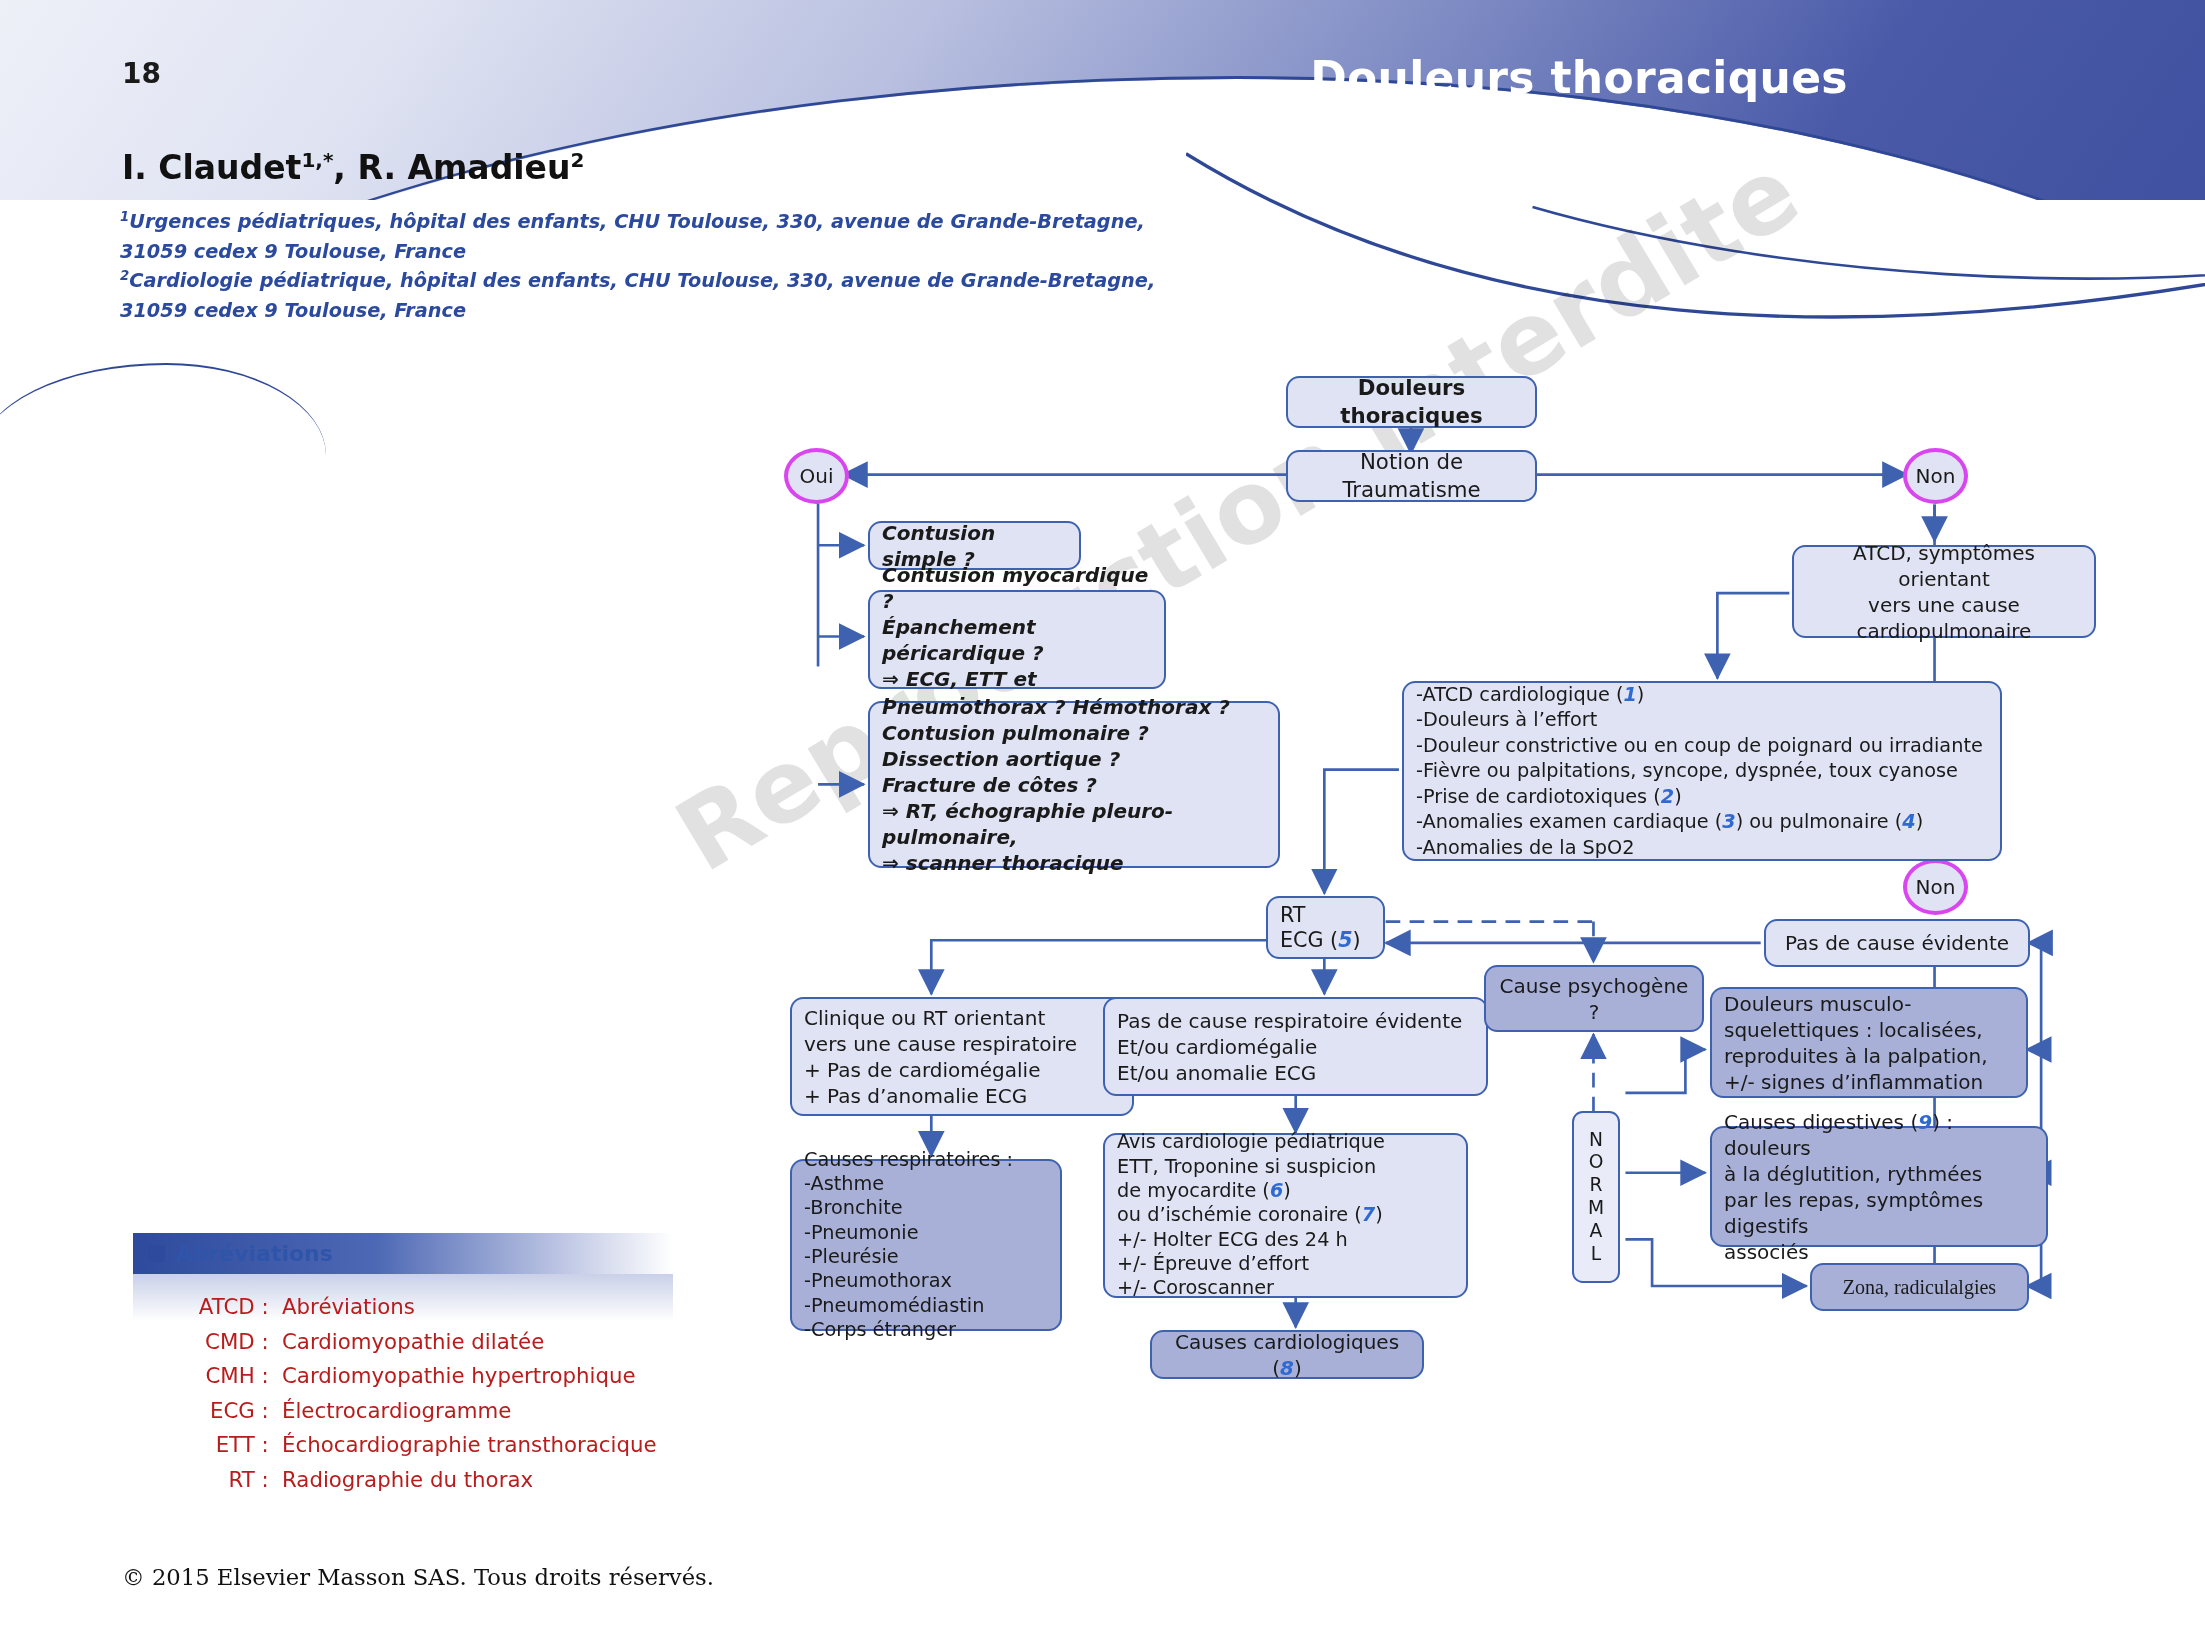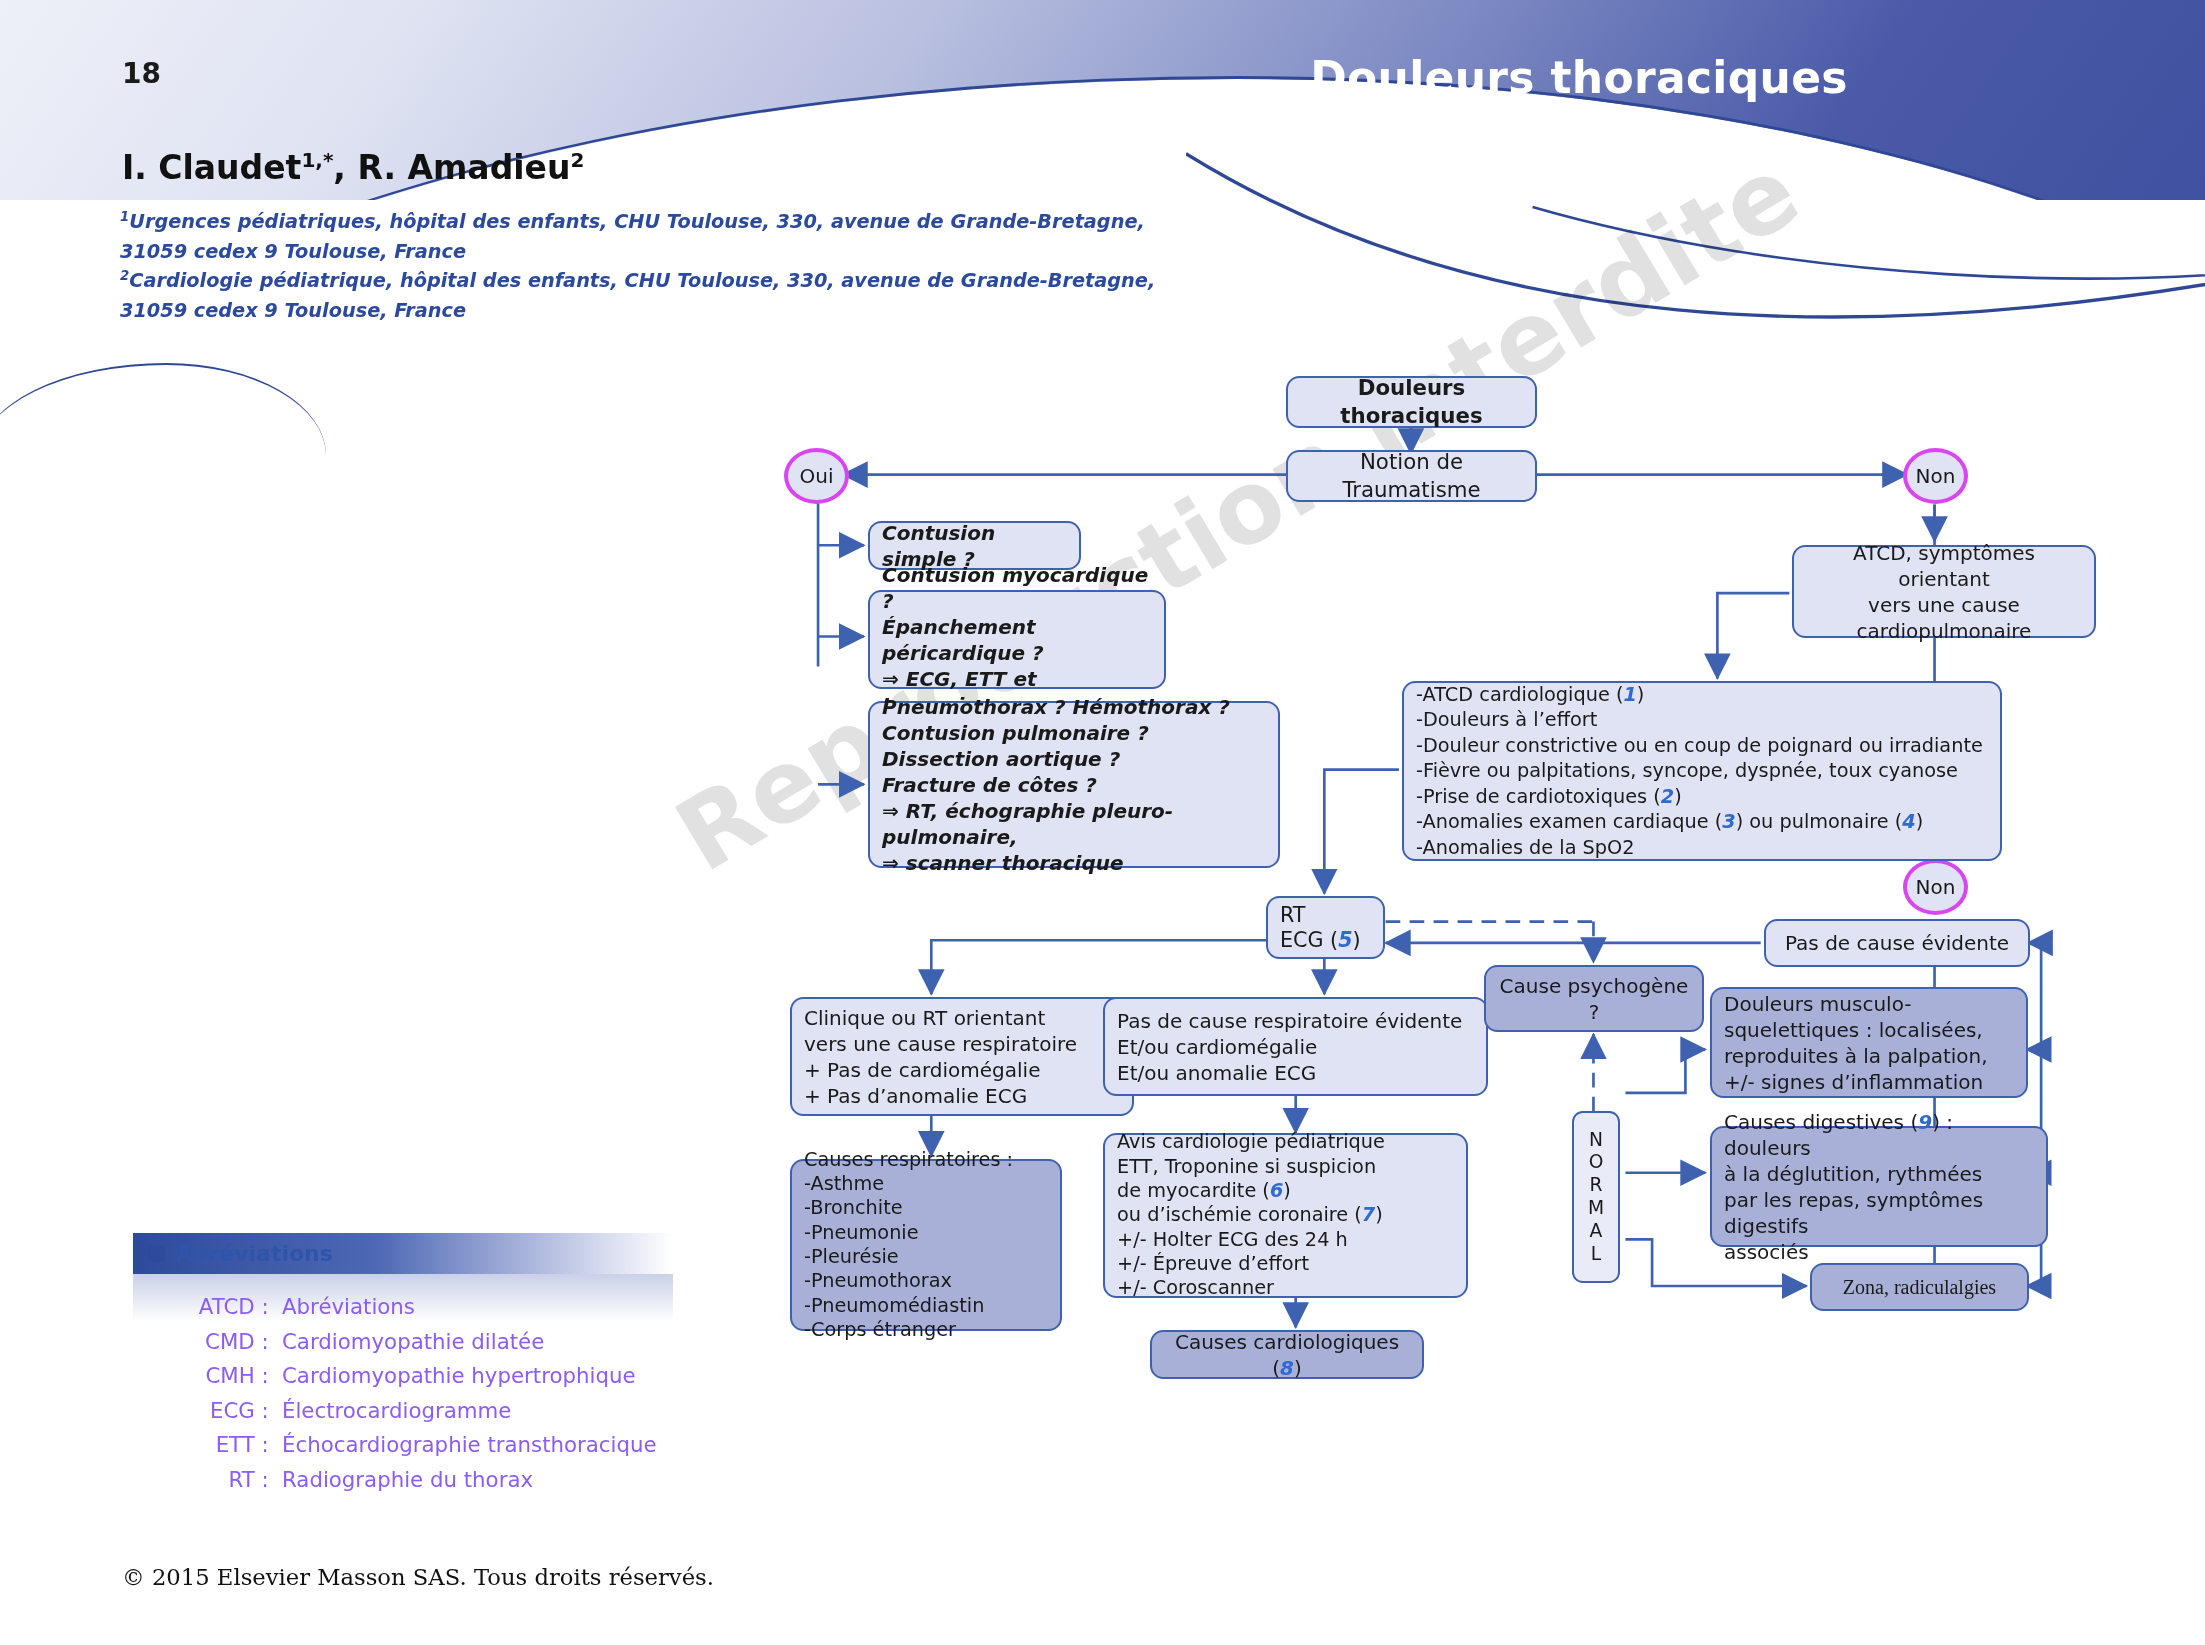--- a/index.html
+++ b/index.html
@@ -65,21 +65,21 @@
 
   
   #abbrev{position:absolute;left:133px;top:1233px;width:540px;}
   #abbrev-head{position:relative;height:41px;
     background:linear-gradient(90deg,#2e4a9c 0%,#4d68b4 45%,#b9c2e2 78%,#ffffff 100%);
     display:flex;align-items:center;}
   #abbrev-head .sq{width:17.3px;height:17.3px;background:#2e4a9c;margin-left:14.7px;margin-right:10.7px;flex:0 0 auto;}
   #abbrev-head .lbl{font-size:22px;font-weight:bold;color:#2f55ab;}
   #abbrev-fade{height:47px;background:linear-gradient(180deg,#c9d0e8 0%,#ffffff 100%);}
   #abbrev-list{margin-top:-31px;padding-left:39px;}
-  .abb-row{display:flex;font-size:21.3px;line-height:1.62;color:#8b5cf6;}
+  .abb-row{display:flex;font-size:21.3px;line-height:1.62;color:#b91c1c;}
   .abb-k{width:110px;text-align:right;padding-right:13.3px;flex:0 0 auto;}
   .abb-v{flex:1 1 auto;}
 
   #footer{position:absolute;left:122px;top:1564px;font-size:22.7px;color:#111;
     font-family:"DejaVu Serif", serif;}
 </style>
 </head>
 <body>
 
 <div id="header-band">

